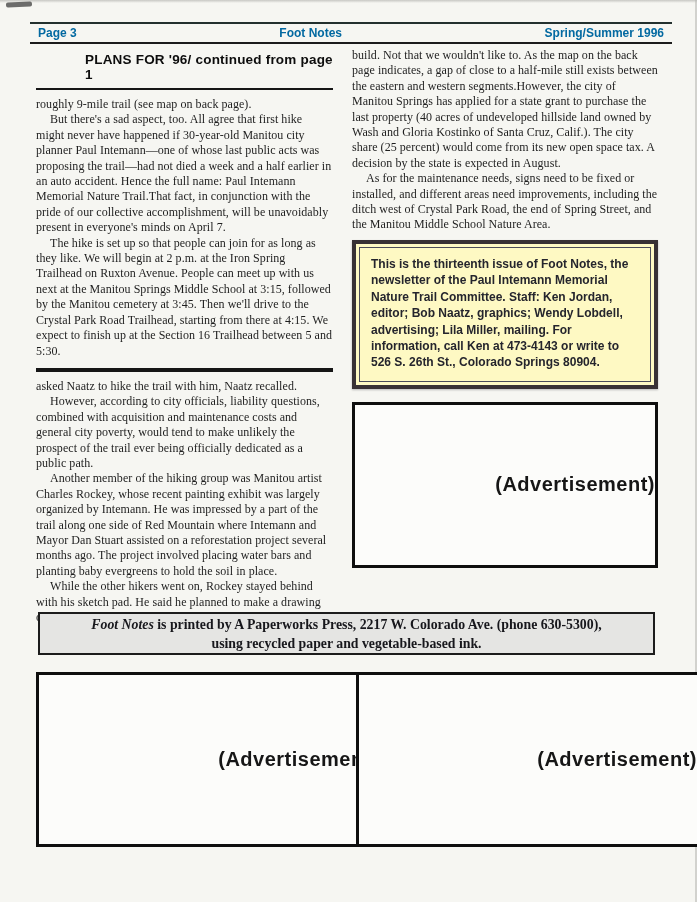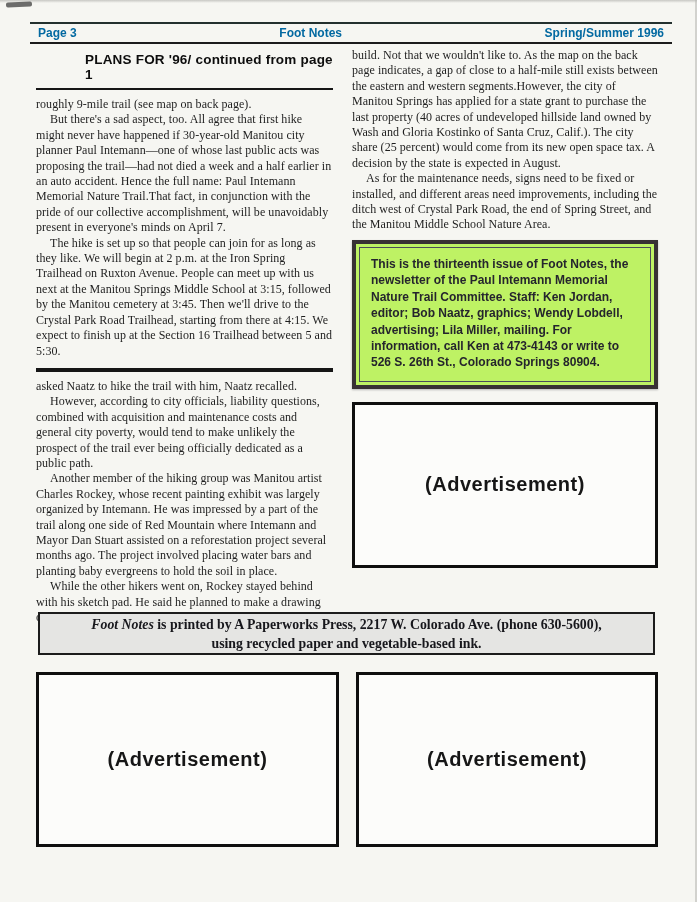--- a/index.html
+++ b/index.html
@@ -35,28 +35,28 @@
     font-size:13.5px; color:#0d0d0d; padding:4px 0 6px 2px; letter-spacing:.2px;margin-left:47px; }
   .head-rule { height:2px; background:#161616; }
   .head-gap { height:7px; }
 
   p.body { margin:0; font-size:12px; line-height:15.4px; color:#1e1e1e;
     letter-spacing:.05px; text-align:left; }
   p.indent { text-indent:14px; }
 
   .easter-block { margin-top:9px; }
 
-  .info-box { margin-top:7px; border:4px solid #383134; background:#bef264;
+  .info-box { margin-top:7px; border:4px solid #383134; background:#fef9c3;
     box-shadow:0 1px 2px rgba(0,0,0,.25); }
   .info-box-inner { border:1px solid #4c4c5a; margin:3px; padding:8px 11px 10px;
     font-family:"Liberation Sans", sans-serif; font-weight:bold;
     font-size:12px; line-height:16.4px; color:#25252d; }
 
   .ad-box { border:3px solid #0e0e0e; background:#fcfcfa;
-    display:flex; align-items:center; justify-content:center; }
+    display:flex; align-items:center; justify-content:flex-end;padding-left:42px; }
   .ad-box-mid { margin-top:13px; height:160px; }
   .ad-label { font-family:"Liberation Sans", sans-serif; font-weight:bold;
     font-size:20px; color:#161616; letter-spacing:.5px; }
 
   .printer-bar { position:absolute; left:38px; top:612px; width:613px; height:39px;
     border:2px solid #1c1c1c; background:#e5e5e3;
     display:flex; flex-direction:column; align-items:center; justify-content:center;
     font-size:13.8px; font-weight:bold; color:#17171c; line-height:19px;
     text-align:center; }
   .printer-bar .ital { font-style:italic; }
@@ -105,21 +105,21 @@
   <div class="info-box">
     <div class="info-box-inner">This is the thirteenth issue of Foot Notes, the newsletter of the Paul Intemann Memorial Nature Trail Committee. Staff: Ken Jordan, editor; Bob Naatz, graphics; Wendy Lobdell, advertising; Lila Miller, mailing. For information, call Ken at 473-4143 or write to 526 S. 26th St., Colorado Springs 80904.</div>
   </div>
 
   <div class="ad-box ad-box-mid">
     <span class="ad-label">(Advertisement)</span>
   </div>
 </div>
 
 <div class="printer-bar">
-  <div><span class="ital">Foot Notes</span><span> is printed by A Paperworks Press, 2217 W. Colorado Ave. (phone 630-5600),</span></div>
+  <div><span class="ital">Foot Notes</span><span> is printed by A Paperworks Press, 2217 W. Colorado Ave. (phone 630-5300),</span></div>
   <div>using recycled paper and vegetable-based ink.</div>
 </div>
 
 <div class="ad-box ad-bottom-left">
   <span class="ad-label">(Advertisement)</span>
 </div>
 <div class="ad-box ad-bottom-right">
   <span class="ad-label">(Advertisement)</span>
 </div>
 

